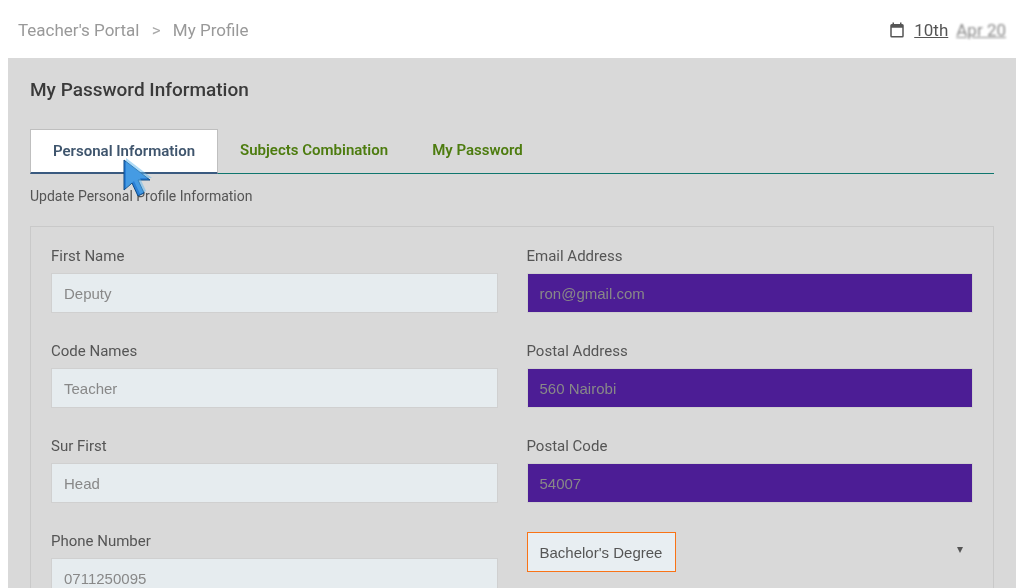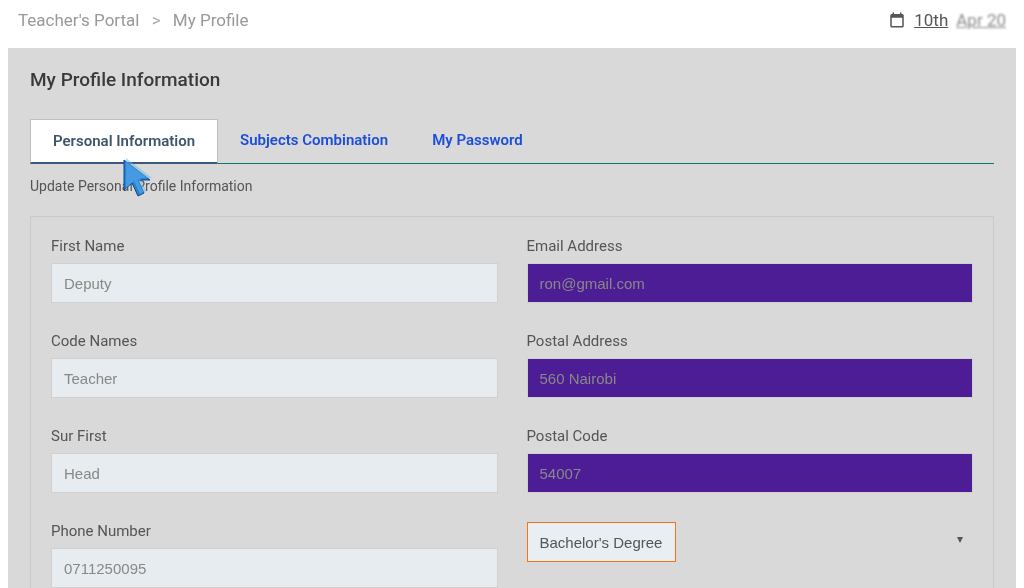--- a/index.html
+++ b/index.html
@@ -1,25 +1,25 @@
 <!DOCTYPE html>
 <html><head>
   <meta charset="utf-8">
   <style>
     * { box-sizing: border-box; margin: 0; padding: 0; }
     body { font-family: -apple-system, BlinkMacSystemFont, "Segoe UI", Roboto, Arial, sans-serif; background: #fff; color: #555; width: 1024px; height: 588px; overflow: hidden; position: relative; }
-    .topbar { display: flex; justify-content: space-between; align-items: center; padding: 10px 18px 18px 18px; }
+    .topbar { display: flex; justify-content: space-between; align-items: center; padding: 20px 18px 18px 18px; }
     .breadcrumb { font-size: 17px; color: #999; }
     .breadcrumb .sep { margin: 0 8px; color: #aaa; }
     .date-area { display: flex; align-items: center; gap: 8px; font-size: 17px; color: #555; text-decoration: underline; }
     .date-area svg { width: 18px; height: 18px; fill: #555; }
     .panel { background: #d9d9d9; margin: 0 8px; padding: 20px 22px 40px 22px; }
     .panel-title { font-size: 19px; color: #3a3a3a; font-weight: 500; margin-bottom: 28px; }
     .tabs { display: flex; border-bottom: 1px solid #0f766e; }
-    .tab { padding: 12px 22px; font-size: 15px; font-weight: 600; color: #1d4ed8; cursor: pointer; }
+    .tab { padding: 12px 22px; font-size: 15px; font-weight: 600; color: #4d7c0f; cursor: pointer; }
     .tab.active { background: #fff; color: #3f556d; border: 1px solid #bfbfbf; border-bottom: 2px solid #3a5a80; margin-bottom: -1px; }
     .subhead { font-size: 14px; color: #555; margin: 14px 0 22px 0; }
     .form-grid { border: 1px solid #c9c9c9; padding: 20px 20px 0 20px; display: grid; grid-template-columns: 1fr 1fr; column-gap: 32px; row-gap: 22px; gap: 29px; }
     .field { display: flex; flex-direction: column; }
     .label { font-size: 15px; color: #555; margin-bottom: 8px; }
     .input { height: 40px; border: 1px solid #d0d0d0; padding: 0 12px; font-size: 15px; color: #888; }
     .input.muted { background: #e6ecef; }
     .input.white { background: #4c1d95; }
     .select { height: 40px; border: 1px solid #f97316; background: #e8eef2; padding: 0 12px; font-size: 15px; color: #555; appearance: none; position: relative; }
     .select-wrap { position: relative; }
@@ -38,21 +38,21 @@
   <div class="date-area">
     <svg viewBox="0 0 24 24">
         <path d="M19 4h-1V2h-2v2H8V2H6v2H5a2 2 0 0 0-2 2v14a2 2 0 0 0 2 2h14a2 2 0 0 0 2-2V6a2 2 0 0 0-2-2zm0 16H5V9h14v11z"></path>
       </svg>
     <span>10th</span>
     <span style="filter: blur(1px); opacity:.7">Apr 20</span>
   </div>
 </div>
 
 <div class="panel">
-  <div class="panel-title">My Profile Information</div>
+  <div class="panel-title">My Password Information</div>
 
   <div class="tabs">
     <div class="tab active">Personal Information</div>
     <div class="tab">Subjects Combination</div>
     <div class="tab">My Password</div>
   </div>
 
   <div class="subhead">Update Personal Profile Information</div>
 
   <div class="form-grid">

